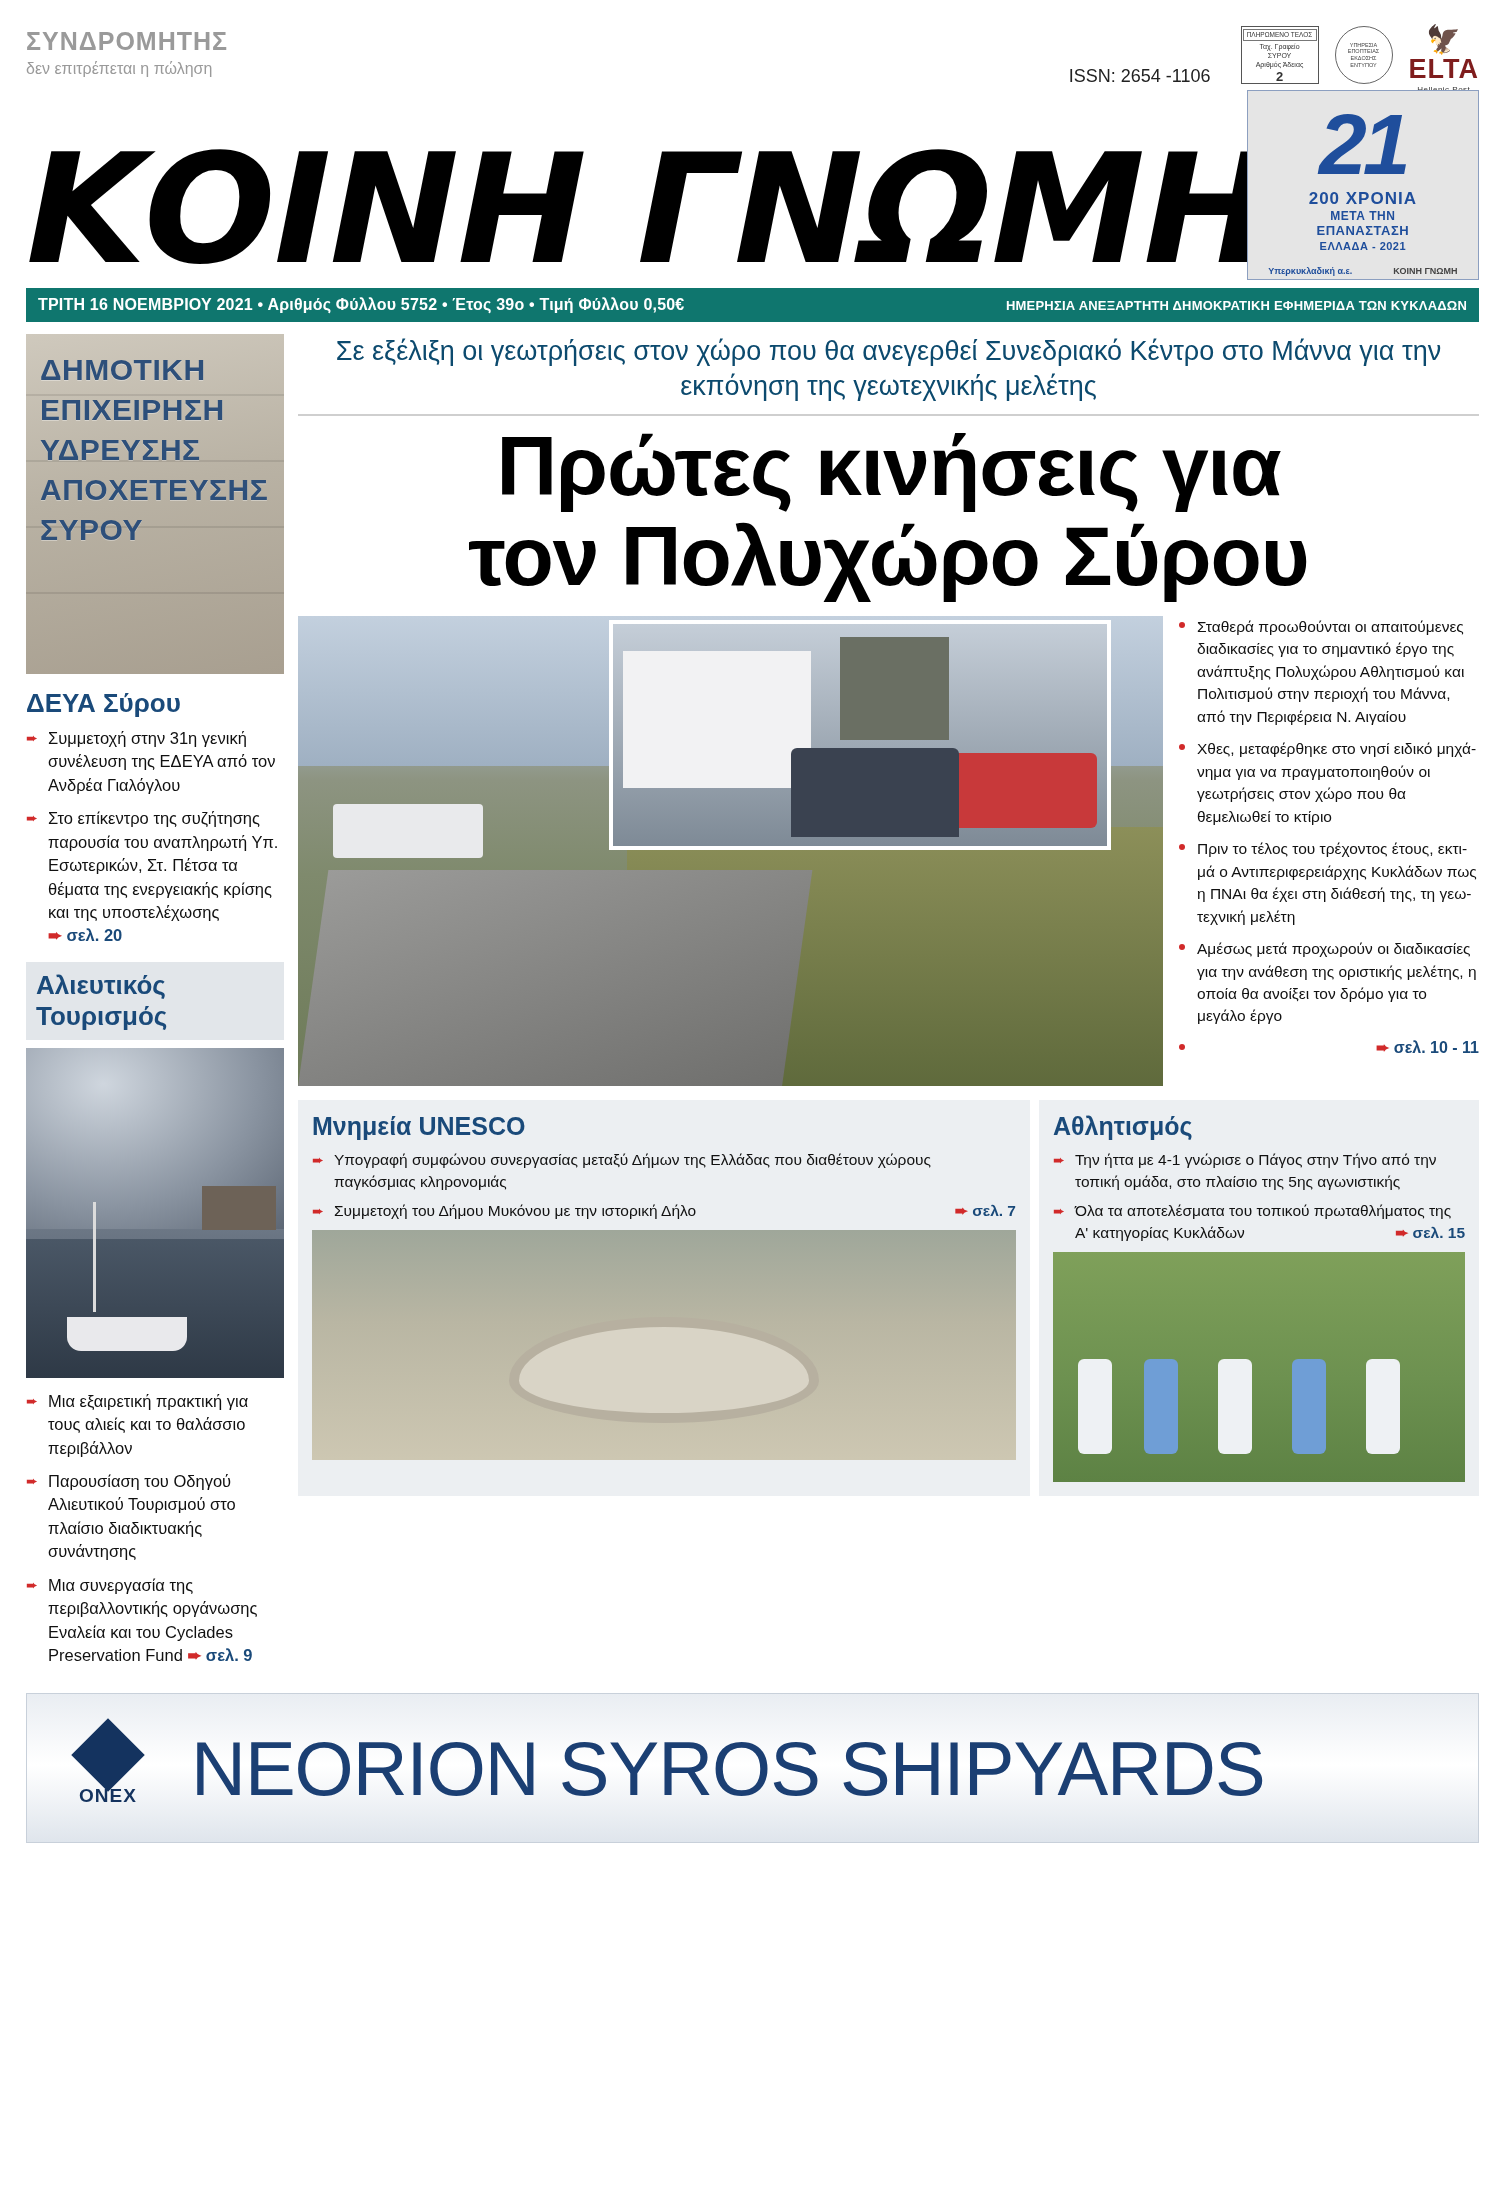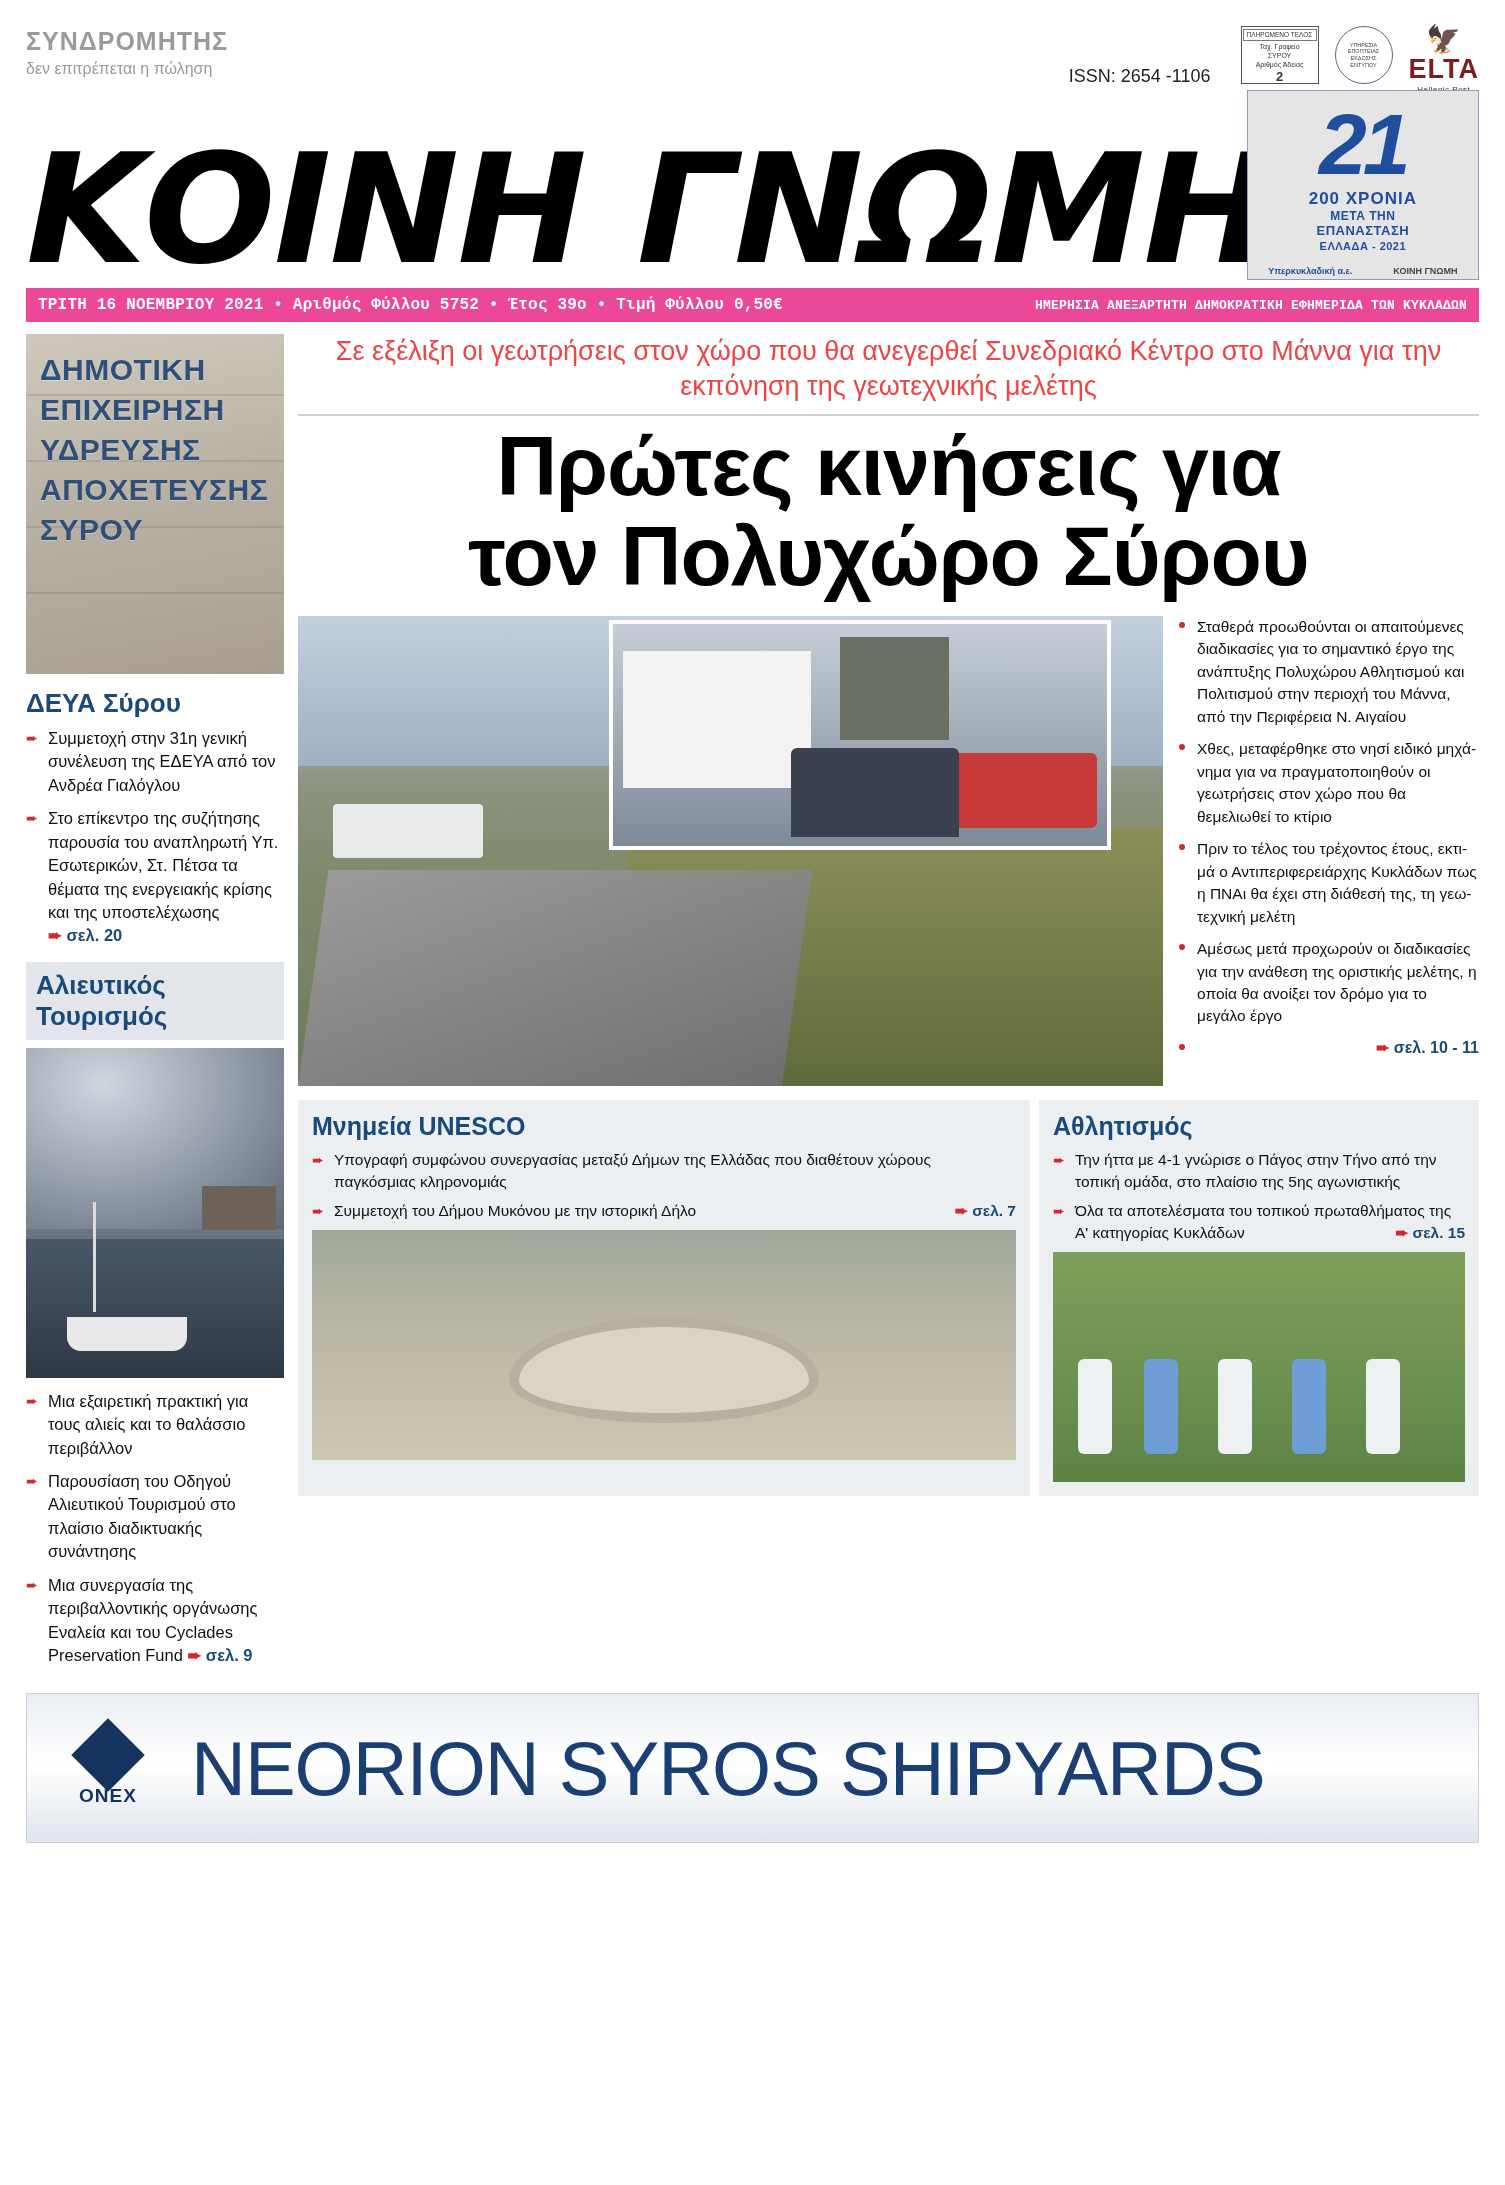--- a/index.html
+++ b/index.html
@@ -48,21 +48,21 @@
   }
   .badge-200 .num { font-size:86px; font-weight:bold; color:#1f4e9c; font-style:italic; line-height:1; padding-top:10px; letter-spacing:-4px; }
   .badge-200 .t1 { font-size:17px; font-weight:bold; color:#1f4e9c; letter-spacing:1px; margin-top:2px;}
   .badge-200 .t2 { font-size:12px; font-weight:bold; color:#1f4e9c; letter-spacing:0.5px;}
   .badge-200 .t3 { font-size:13px; font-weight:bold; color:#1f4e9c; letter-spacing:0.5px;}
   .badge-200 .t4 { font-size:11px; font-weight:bold; color:#1f4e9c; letter-spacing:0.5px; margin-top:2px;}
   .badge-200 .foot { position:absolute; bottom:3px; left:0; right:0; display:flex; justify-content:space-around; font-size:9px; font-weight:bold; color:#1f4e9c; }
   .badge-200 .foot .r { color:#444; }
 
   
-  .date-bar { background:#ec4899; color:#fff; height:34px; display:flex; align-items:center; justify-content:space-between; padding:0 12px; margin-top:6px;font-family:Liberation Mono, monospace; }
+  .date-bar { background:#0f766e; color:#fff; height:34px; display:flex; align-items:center; justify-content:space-between; padding:0 12px; margin-top:6px; }
   .date-bar .left { font-size:16px; font-weight:bold; letter-spacing:0.2px; }
   .date-bar .right { font-size:13px; font-weight:bold; letter-spacing:0.2px; }
 
   
   .grid { display:flex; gap:14px; margin-top:12px; }
   .col-left { width:258px; flex:none; }
   .col-main { flex:1; }
 
   
   .deya-photo { width:100%; height:340px; background:
@@ -81,21 +81,21 @@
       linear-gradient(180deg,#7e8794 0%,#99a2ad 35%,#6c7785 55%,#3f4c5c 100%);
       position:relative; overflow:hidden; }
   .fish-photo .sky { position:absolute; inset:0 0 45% 0; background:
       radial-gradient(ellipse at 30% 20%, #cfd6de 0%, #8a94a1 60%, #5d6775 100%); }
   .fish-photo .fort { position:absolute; right:8px; top:42%; width:74px; height:44px; background:#6d6257; }
   .fish-photo .sea { position:absolute; left:0; right:0; bottom:0; height:42%; background:linear-gradient(180deg,#4a5766,#2e3946); }
   .fish-photo .boat { position:absolute; bottom:8%; left:16%; width:120px; height:34px; background:#e9e9ec; border-radius:0 0 14px 14px; }
   .fish-photo .mast { position:absolute; bottom:20%; left:26%; width:3px; height:110px; background:#dcdcdc; }
 
   
-  .kicker { font-size:27px; line-height:1.3; text-align:center; color:#ef4444; padding:0 4px; }
+  .kicker { font-size:27px; line-height:1.3; text-align:center; color:#0c4a6e; padding:0 4px; }
   .rule { height:2px; background:#cfcfcf; margin:10px 0 6px; }
   .headline { font-size:84px; font-weight:bold; line-height:1.07; text-align:center; color:#000; letter-spacing:-1px; }
   .lead-photo { position:relative; width:100%; height:470px; margin-top:14px; overflow:hidden; background:
       linear-gradient(180deg,#b9c6d4 0%, #a9b6c4 18%, #8d9481 35%, #7f8a6d 55%, #6d7a58 100%); }
   .lp-sky { position:absolute; left:0; right:0; top:0; height:32%; background:linear-gradient(180deg,#c3d0de,#9fb0c2); }
   .lp-road { position:absolute; left:0; bottom:0; width:56%; height:46%; background:linear-gradient(160deg,#9b9b99,#6f6f6d); transform:skewX(-8deg); transform-origin:bottom left;}
   .lp-grass { position:absolute; right:0; bottom:0; width:62%; height:55%; background:linear-gradient(180deg,#8c8f59,#5f6a3c); }
   .lp-bus { position:absolute; left:4%; top:40%; width:150px; height:54px; background:#e9eaec; border-radius:4px; }
   .inset-photo { position:absolute; left:36%; top:4px; width:58%; height:49%; border:4px solid #fff; overflow:hidden; background:linear-gradient(180deg,#c5ced8,#7e8a96); }
   .inset-photo .truck { position:absolute; left:2%; top:12%; width:38%; height:62%; background:#f2f2f3; }

